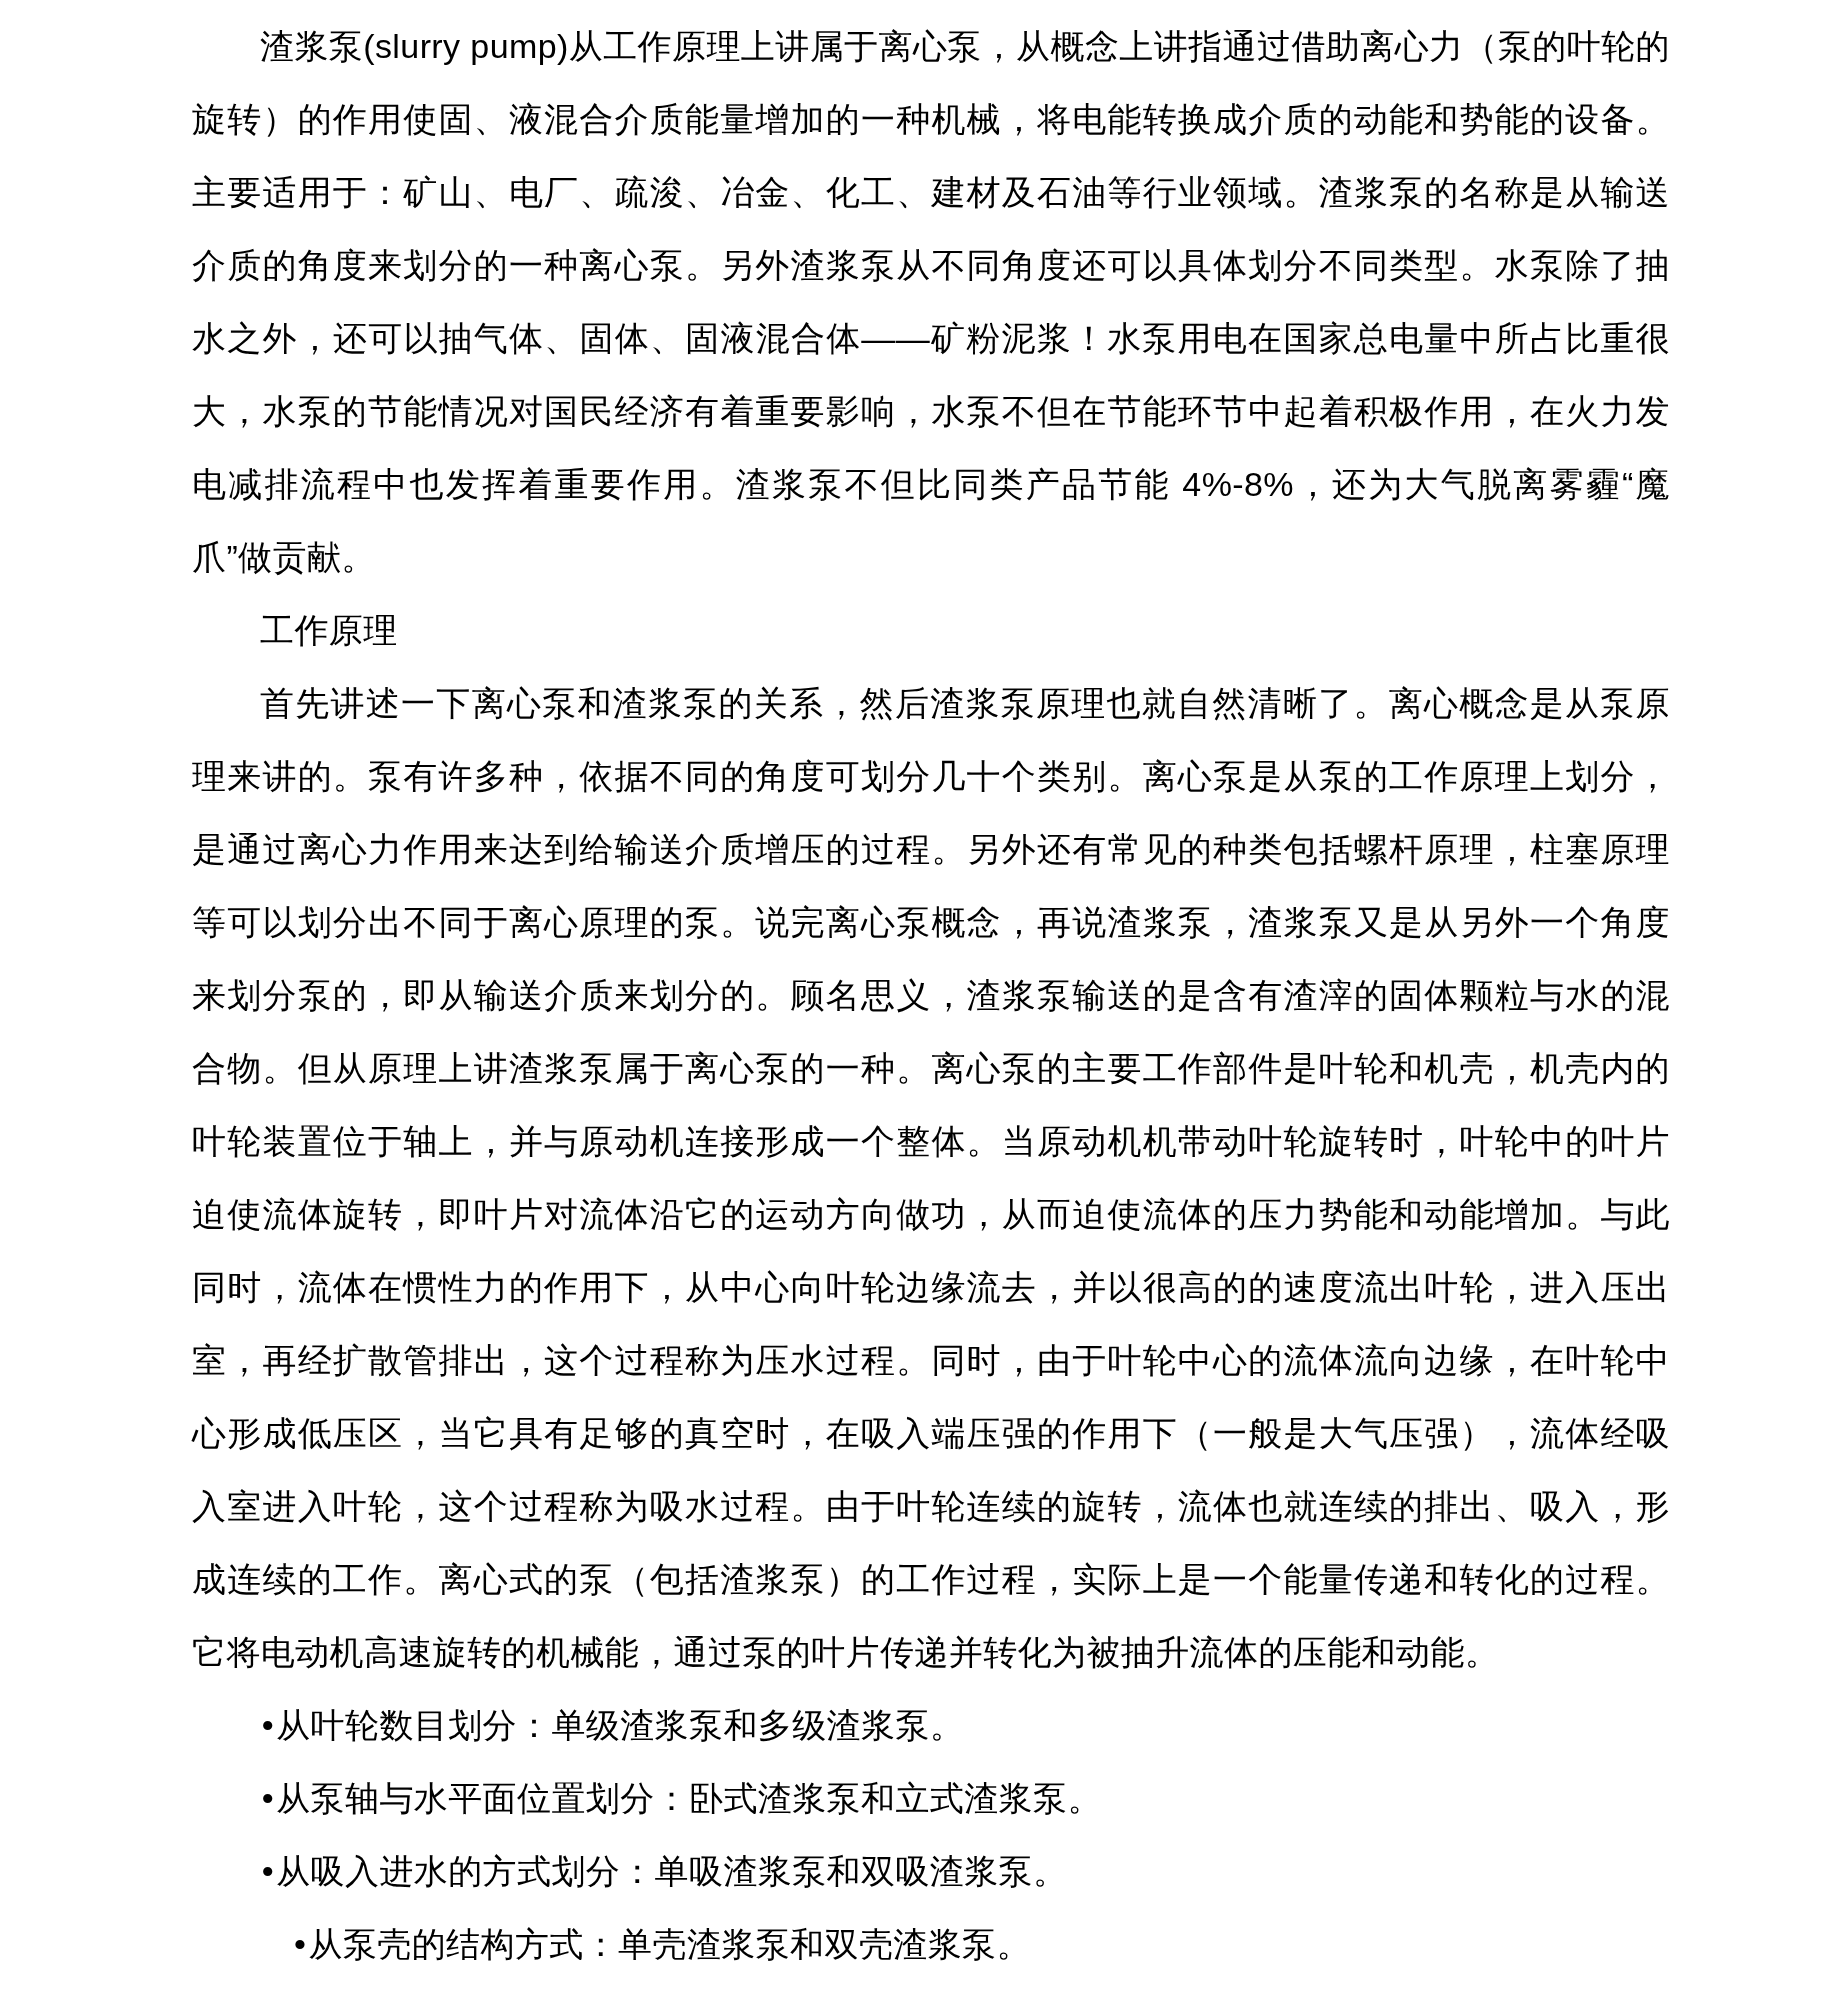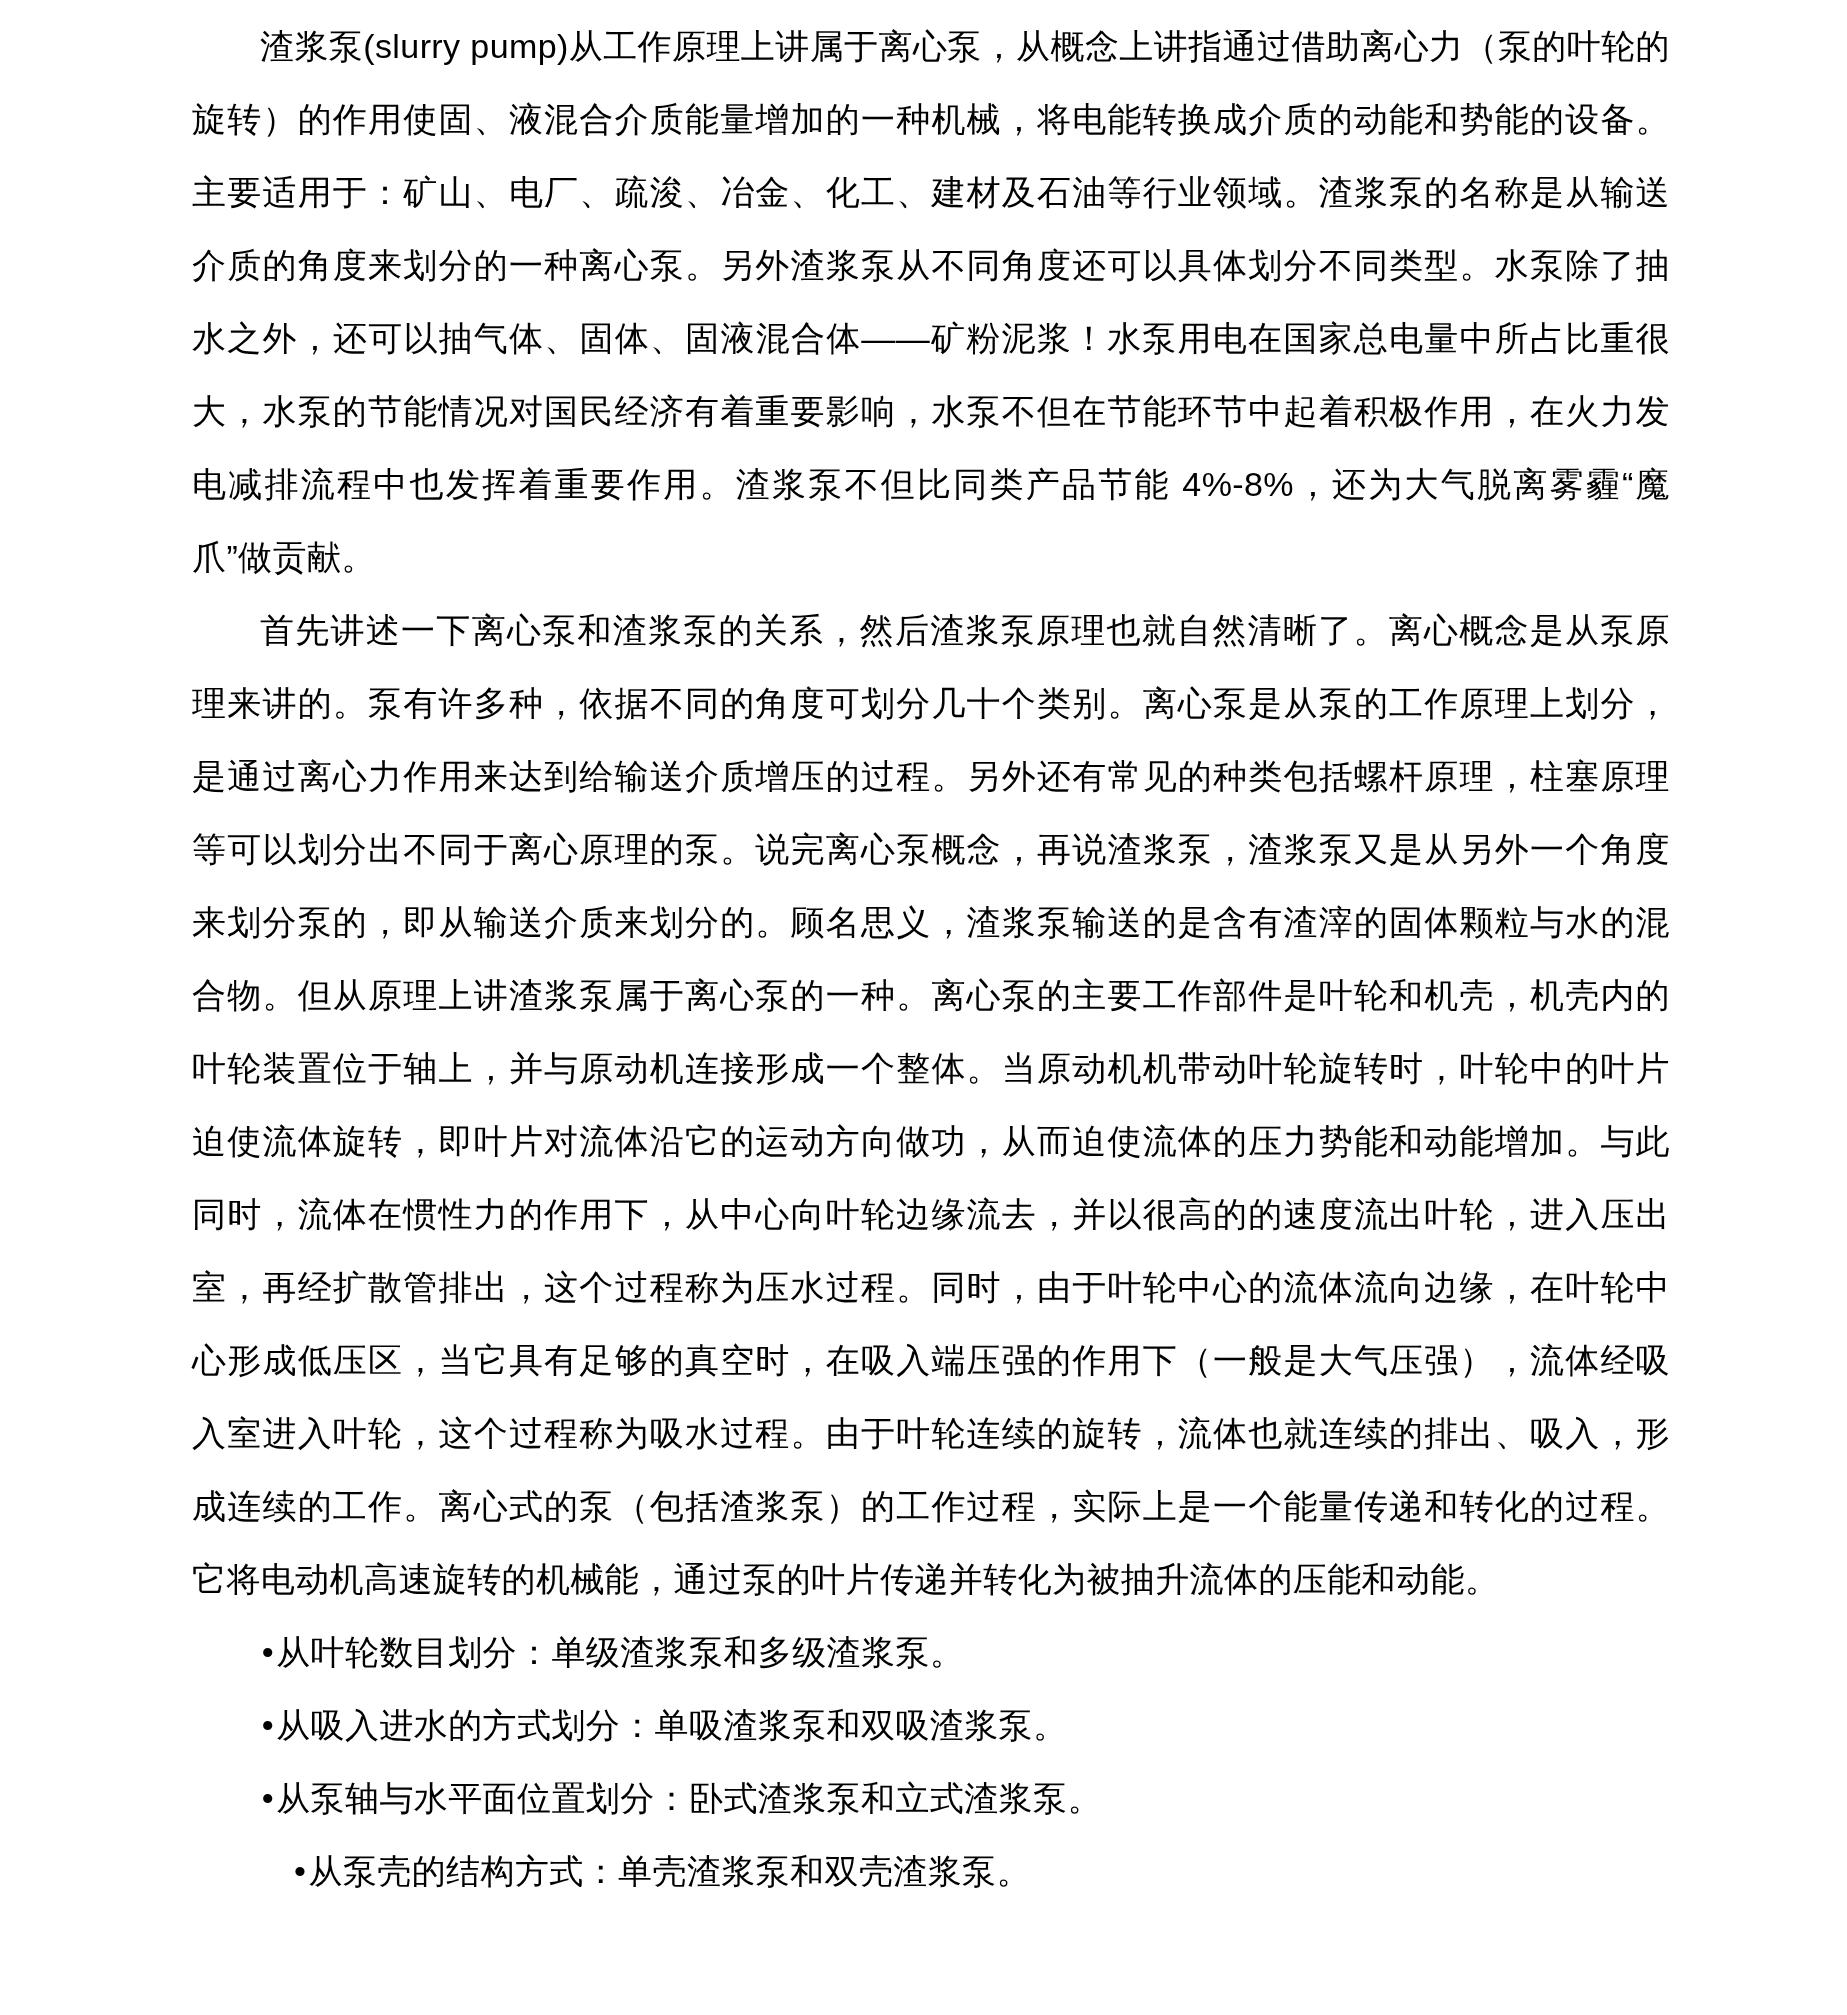--- a/index.html
+++ b/index.html
@@ -46,20 +46,21 @@
     display: inline;
     padding-right: 2.2px;
   }
 </style>
 </head>
 <body style="color: rgb(0, 0, 0);">
 
 <div class="page" style="background: rgb(255, 255, 255);">
   <div class="content" id="content">
       <div class="block paragraph">渣浆泵(slurry pump)从工作原理上讲属于离心泵，从概念上讲指通过借助离心力（泵的叶轮的旋转）的作用使固、液混合介质能量增加的一种机械，将电能转换成介质的动能和势能的设备。主要适用于：矿山、电厂、疏浚、冶金、化工、建材及石油等行业领域。渣浆泵的名称是从输送介质的角度来划分的一种离心泵。另外渣浆泵从不同角度还可以具体划分不同类型。水泵除了抽水之外，还可以抽气体、固体、固液混合体——矿粉泥浆！水泵用电在国家总电量中所占比重很大，水泵的节能情况对国民经济有着重要影响，水泵不但在节能环节中起着积极作用，在火力发电减排流程中也发挥着重要作用。渣浆泵不但比同类产品节能 4%-8%，还为大气脱离雾霾“魔爪”做贡献。</div>
+      <div class="block heading">工作原理</div>
       <div class="block paragraph">首先讲述一下离心泵和渣浆泵的关系，然后渣浆泵原理也就自然清晰了。离心概念是从泵原理来讲的。泵有许多种，依据不同的角度可划分几十个类别。离心泵是从泵的工作原理上划分，是通过离心力作用来达到给输送介质增压的过程。另外还有常见的种类包括螺杆原理，柱塞原理等可以划分出不同于离心原理的泵。说完离心泵概念，再说渣浆泵，渣浆泵又是从另外一个角度来划分泵的，即从输送介质来划分的。顾名思义，渣浆泵输送的是含有渣滓的固体颗粒与水的混合物。但从原理上讲渣浆泵属于离心泵的一种。离心泵的主要工作部件是叶轮和机壳，机壳内的叶轮装置位于轴上，并与原动机连接形成一个整体。当原动机机带动叶轮旋转时，叶轮中的叶片迫使流体旋转，即叶片对流体沿它的运动方向做功，从而迫使流体的压力势能和动能增加。与此同时，流体在惯性力的作用下，从中心向叶轮边缘流去，并以很高的的速度流出叶轮，进入压出室，再经扩散管排出，这个过程称为压水过程。同时，由于叶轮中心的流体流向边缘，在叶轮中心形成低压区，当它具有足够的真空时，在吸入端压强的作用下（一般是大气压强），流体经吸入室进入叶轮，这个过程称为吸水过程。由于叶轮连续的旋转，流体也就连续的排出、吸入，形成连续的工作。离心式的泵（包括渣浆泵）的工作过程，实际上是一个能量传递和转化的过程。它将电动机高速旋转的机械能，通过泵的叶片传递并转化为被抽升流体的压能和动能。</div>
       <div class="block bullet"><span class="bullet-dot">•</span><span>从叶轮数目划分：单级渣浆泵和多级渣浆泵。</span></div>
+      <div class="block bullet"><span class="bullet-dot">•</span><span>从泵轴与水平面位置划分：卧式渣浆泵和立式渣浆泵。</span></div>
       <div class="block bullet"><span class="bullet-dot">•</span><span>从吸入进水的方式划分：单吸渣浆泵和双吸渣浆泵。</span></div>
-      <div class="block bullet"><span class="bullet-dot">•</span><span>从泵轴与水平面位置划分：卧式渣浆泵和立式渣浆泵。</span></div>
       <div class="block bullet deep-indent"><span class="bullet-dot">•</span><span>从泵壳的结构方式：单壳渣浆泵和双壳渣浆泵。</span></div>
     </div>
 </div>
 
 
 </body></html>

